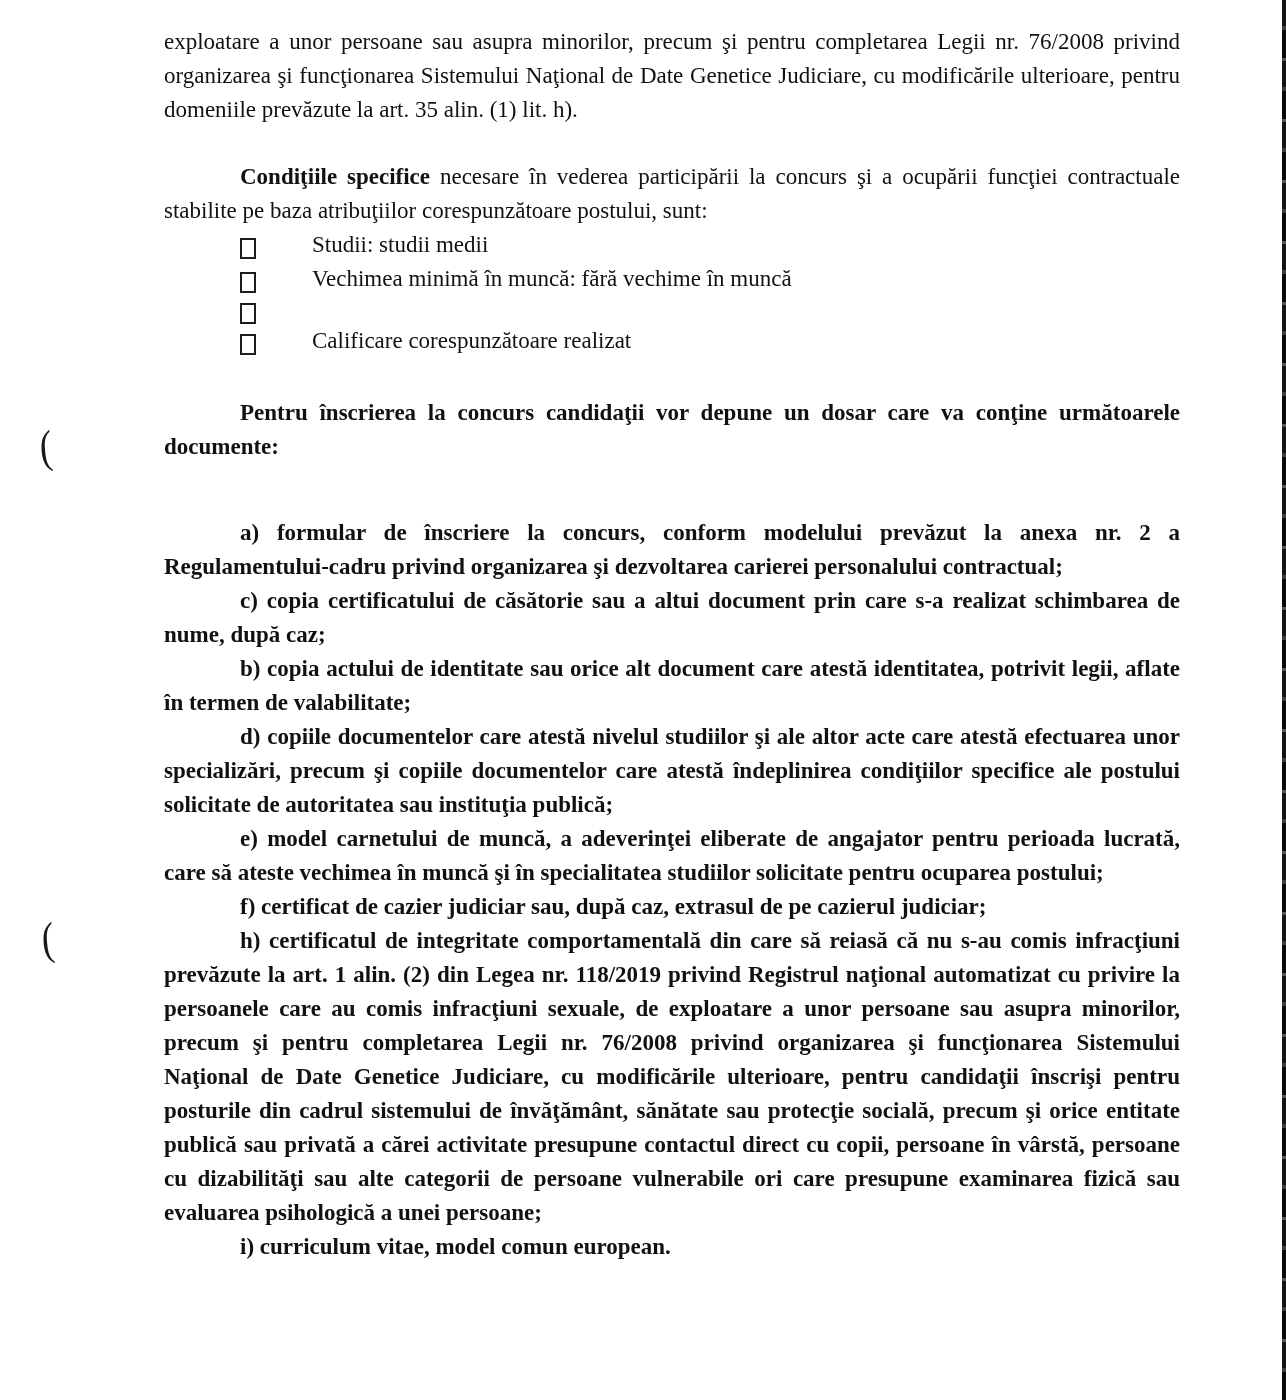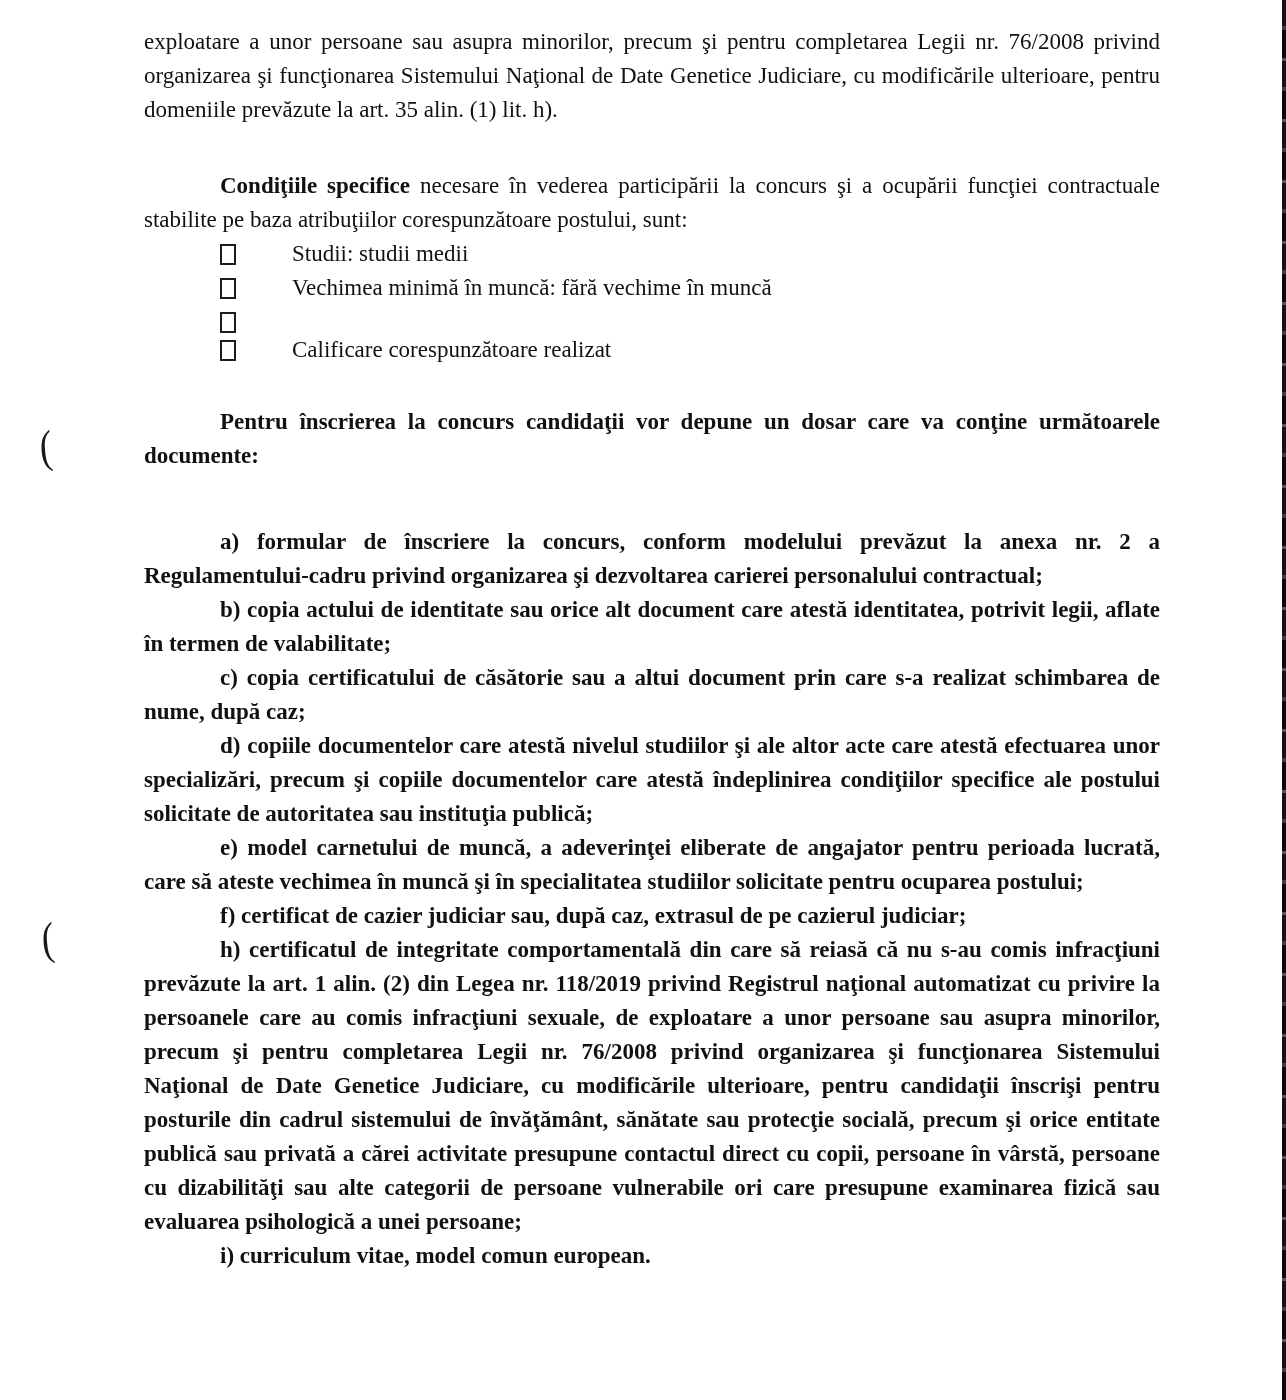--- a/index.html
+++ b/index.html
@@ -11,38 +11,38 @@
   body {
     width: 1286px;
     height: 1400px;
     position: relative;
     overflow: hidden;
     font-family: "Liberation Serif", serif;
     color: #111111;
   }
   .page {
     position: absolute;
-    left: 144px;
+    left: 164px;
     top: 25px;
     width: 1016px;
   }
   .para {
     margin: 0;
     font-size: 23px;
     line-height: 34px;
     text-align: justify;
     color: #111111;
   }
-  .para-conditions { margin-top: 42px; text-indent: 76px; }
+  .para-conditions { margin-top: 33px; text-indent: 76px; }
   .para-enrollment { margin-top: 38px; text-indent: 76px; font-weight: bold; }
   .lead-bold { font-weight: bold; }
   .bullet-list { margin: 0; padding: 0; }
   .bullet-row {
     display: flex;
-    align-items: flex-start;
+    align-items: center;
     padding-left: 76px;
     font-size: 23px;
     line-height: 34px;
   }
   .bullet-box {
     flex: 0 0 auto;
     width: 12px;
     height: 17px;
     border: 2px solid #1c1c1c;
     margin-top: 7px;
@@ -105,22 +105,22 @@
     <div class="bullet-row">
       <span class="bullet-box"></span>
       <span class="bullet-text">Calificare corespunzătoare realizat</span>
     </div>
   </div>
 
   <p class="para para-enrollment">Pentru înscrierea la concurs candidaţii vor depune un dosar care va conţine următoarele documente:</p>
 
   <div class="doc-list">
     <p class="para doc-item">a) formular de înscriere la concurs, conform modelului prevăzut la anexa nr. 2 a Regulamentului-cadru privind organizarea şi dezvoltarea carierei personalului contractual;</p>
+    <p class="para doc-item">c) copia certificatului de căsătorie sau a altui document prin care s-a realizat schimbarea de nume, după caz;</p>
     <p class="para doc-item">b) copia actului de identitate sau orice alt document care atestă identitatea, potrivit legii, aflate în termen de valabilitate;</p>
-    <p class="para doc-item">c) copia certificatului de căsătorie sau a altui document prin care s-a realizat schimbarea de nume, după caz;</p>
     <p class="para doc-item">d) copiile documentelor care atestă nivelul studiilor şi ale altor acte care atestă efectuarea unor specializări, precum şi copiile documentelor care atestă îndeplinirea condiţiilor specifice ale postului solicitate de autoritatea sau instituţia publică;</p>
     <p class="para doc-item">e) model carnetului de muncă, a adeverinţei eliberate de angajator pentru perioada lucrată, care să ateste vechimea în muncă şi în specialitatea studiilor solicitate pentru ocuparea postului;</p>
     <p class="para doc-item">f) certificat de cazier judiciar sau, după caz, extrasul de pe cazierul judiciar;</p>
     <p class="para doc-item">h) certificatul de integritate comportamentală din care să reiasă că nu s-au comis infracţiuni prevăzute la art. 1 alin. (2) din Legea nr. 118/2019 privind Registrul naţional automatizat cu privire la persoanele care au comis infracţiuni sexuale, de exploatare a unor persoane sau asupra minorilor, precum şi pentru completarea Legii nr. 76/2008 privind organizarea şi funcţionarea Sistemului Naţional de Date Genetice Judiciare, cu modificările ulterioare, pentru candidaţii înscrişi pentru posturile din cadrul sistemului de învăţământ, sănătate sau protecţie socială, precum şi orice entitate publică sau privată a cărei activitate presupune contactul direct cu copii, persoane în vârstă, persoane cu dizabilităţi sau alte categorii de persoane vulnerabile ori care presupune examinarea fizică sau evaluarea psihologică a unei persoane;</p>
     <p class="para doc-item">i) curriculum vitae, model comun european.</p>
   </div>
 
 </div>
 
 <div class="scan-edge"></div>

